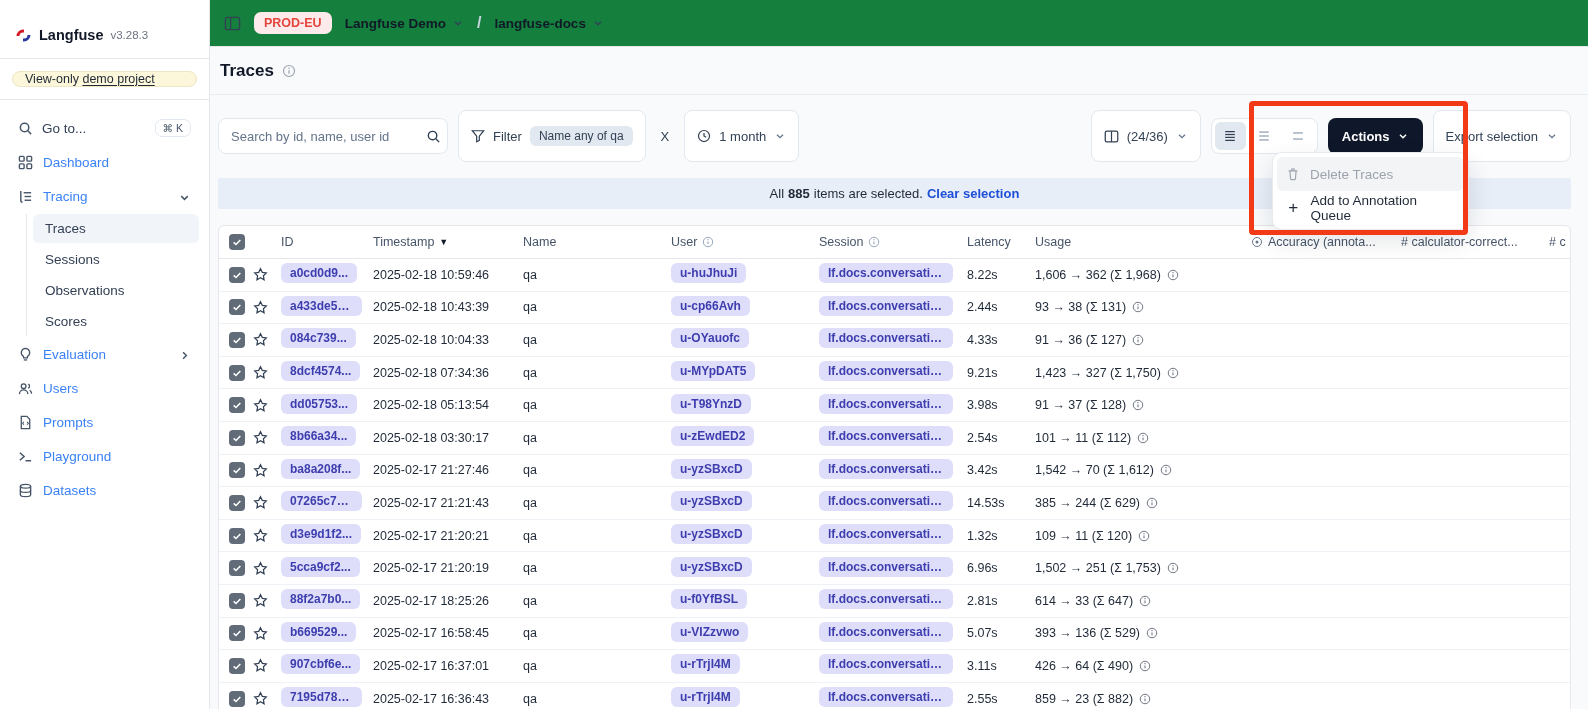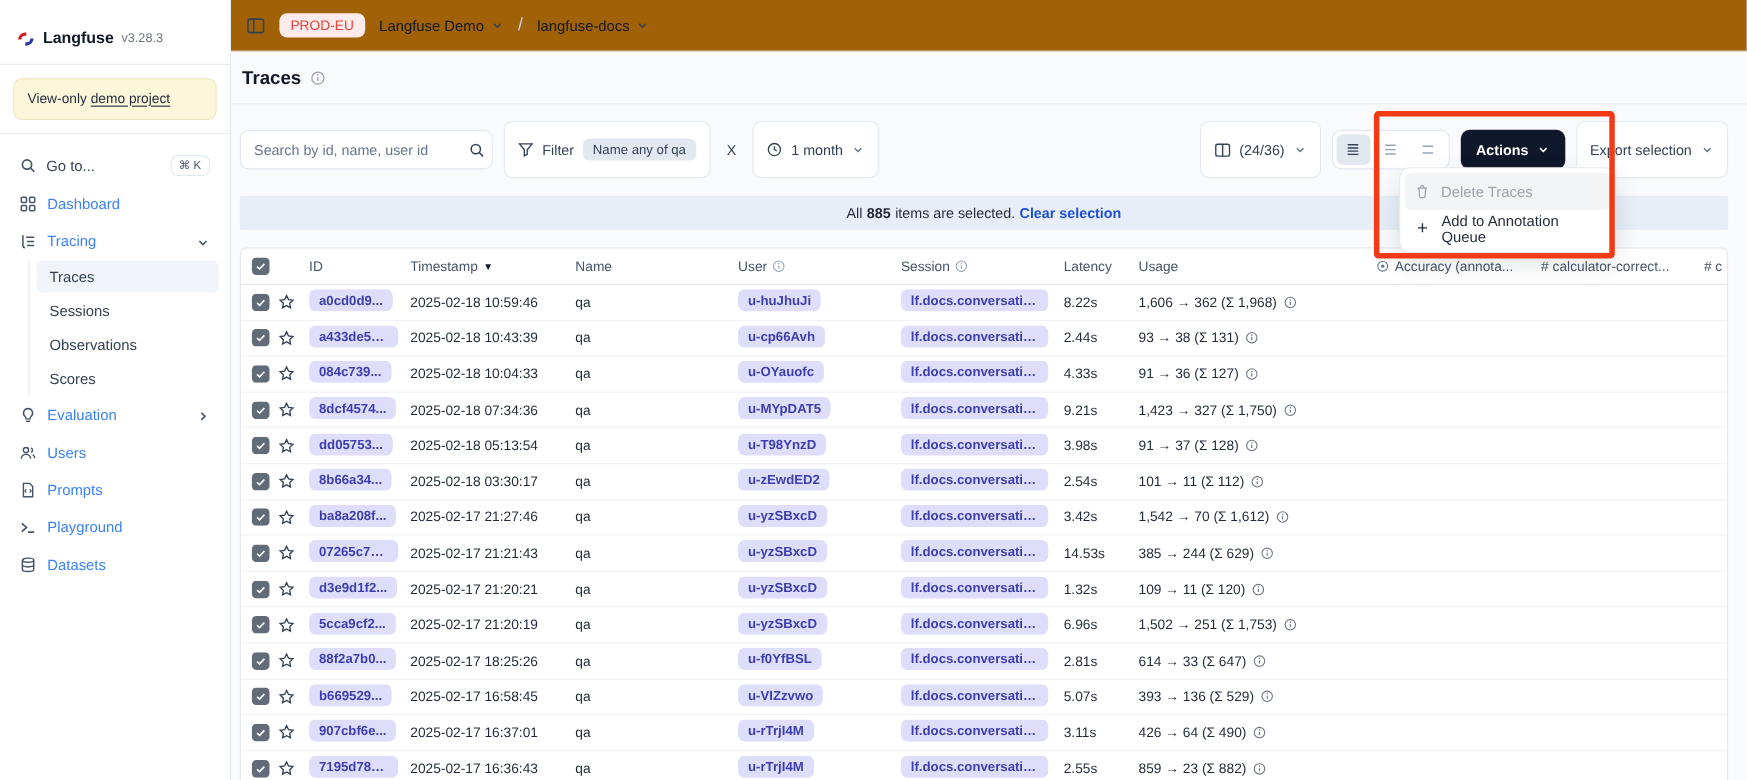--- a/index.html
+++ b/index.html
@@ -6,33 +6,33 @@
   html,body { width:1588px; height:709px; overflow:hidden; }
   body { font-family:"Liberation Sans",sans-serif; background:#f8fafc; position:relative; color:#1f2937; }
   svg { display:block; }
 
   
   .sidebar { position:absolute; left:0; top:0; bottom:0; width:210px; background:#fff; border-right:1px solid #e5e7eb; z-index:10; }
   .side-header { height:47px; border-bottom:1px solid #e5e7eb; display:flex; align-items:center; gap:7px; padding:0 15px;margin-top:12px; }
   .brand { font-size:14.5px; font-weight:700; color:#111827; }
   .version { font-size:11.5px; color:#6b7280; }
   .viewonly-wrap { padding:12px 12px; border-bottom:1px solid #e5e7eb; }
-  .viewonly { background:#fcf6da; border:1px solid #eee6c3; border-radius:8px; padding:11px 12px; font-size:12.5px; color:#1f2937; }
+  .viewonly { background:#fcf6da; border:1px solid #eee6c3; border-radius:8px; padding:0 12px; font-size:12.5px; color:#1f2937; }
   .viewonly u { text-underline-offset:2px; }
   .nav { padding:12px 10px; }
   .goto { display:flex; align-items:center; gap:9px; padding:7px 8px; color:#334155; font-size:13.5px; border-radius:6px; cursor:pointer; }
   .kbd { margin-left:auto; border:1px solid #e2e8f0; border-radius:7px; padding:2px 7px; font-size:10.5px; color:#475569; background:#fff; }
   .nav-item { display:flex; align-items:flex-end; gap:10px; padding:8px 8px; font-size:13.5px; color:#3b82f6; border-radius:6px; margin-top:3px; cursor:pointer; }
   .nav-item .chev { margin-left:auto; }
   .nav-sub { margin-left:16px; border-left:1px solid #e5e7eb; padding-left:6px; margin-top:1px; }
   .sub-item { padding:7px 12px; margin:2px 0; font-size:13.5px; color:#334155; border-radius:6px; cursor:pointer; }
   .sub-item.active { background:#f1f5f9; }
 
   
-  .topbar { position:absolute; left:210px; right:0; top:0; height:47px; background:#a16207; border-bottom:1px solid #e5e7eb; display:flex; align-items:center; gap:13px; padding:0 14px; }
+  .topbar { position:absolute; left:210px; right:0; top:0; height:47px; background:#15803d; border-bottom:1px solid #e5e7eb; display:flex; align-items:center; gap:13px; padding:0 14px;font-weight:bold; }
   .env-badge { background:#fdeaea; color:#e3453c; font-size:12.5px; padding:4px 10px; border-radius:7px; }
   .crumb { font-size:13.5px; color:#111827; display:flex; align-items:center; gap:6px; cursor:pointer; }
   .slash { color:#cbd5e1; font-size:16px; }
 
   
   .content { position:absolute; left:210px; top:47px; right:0; bottom:0; background:#f8fafc; }
   .title-row { padding:14px 10px 13px; border-bottom:1px solid #e9edf3; display:flex; align-items:center; gap:8px; }
   .title { font-size:17px; font-weight:700; color:#111827; }
 
   .toolbar { display:flex; align-items:center; gap:10px; padding:15px 17px 0 8px; }

